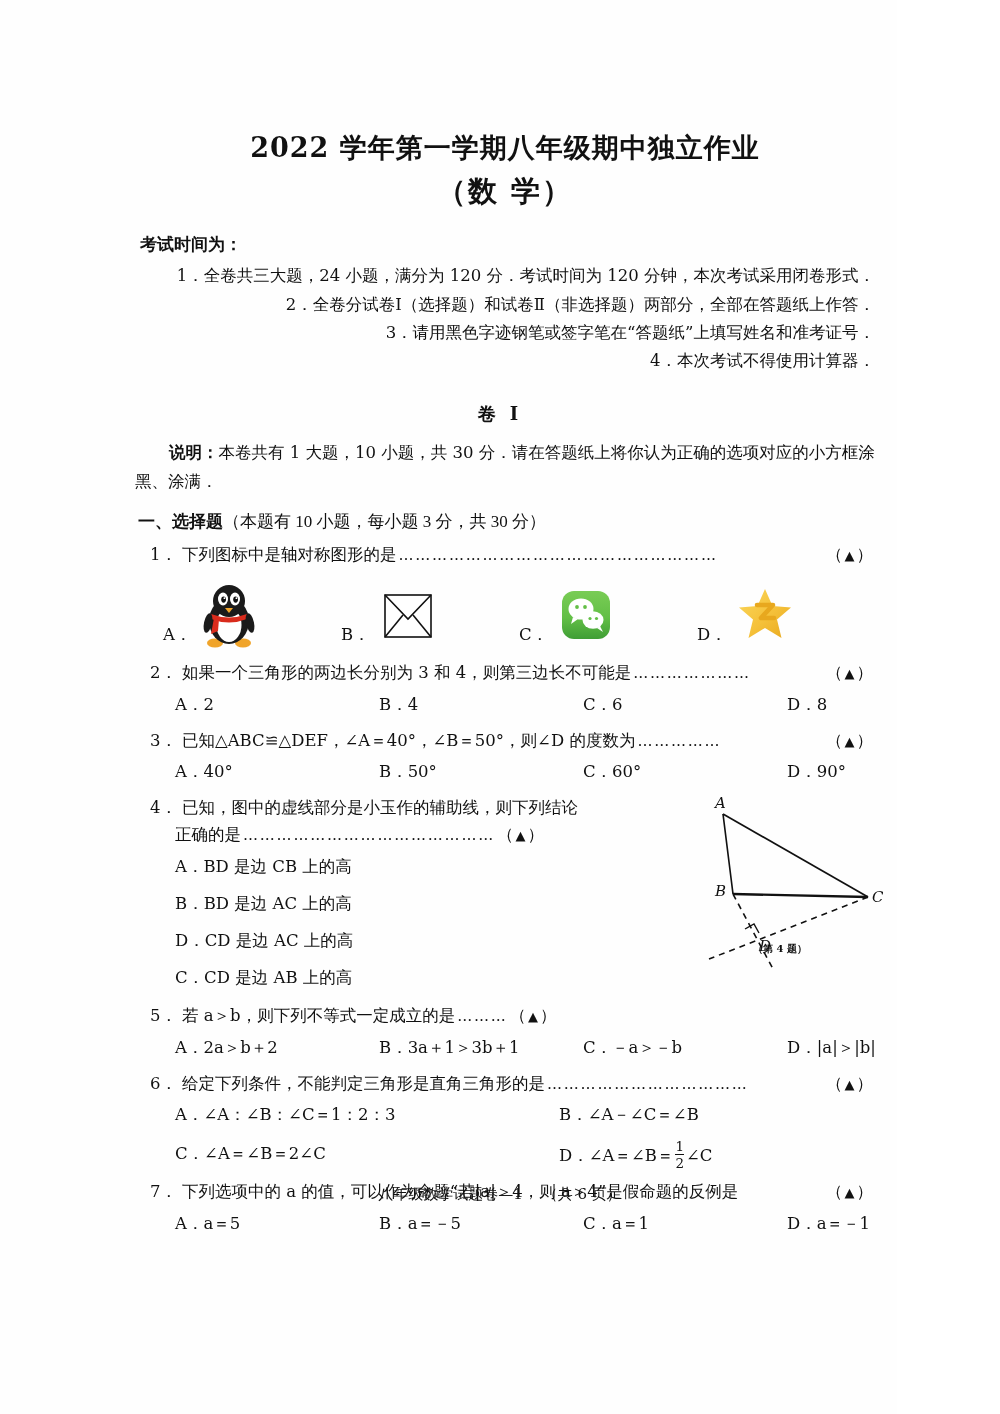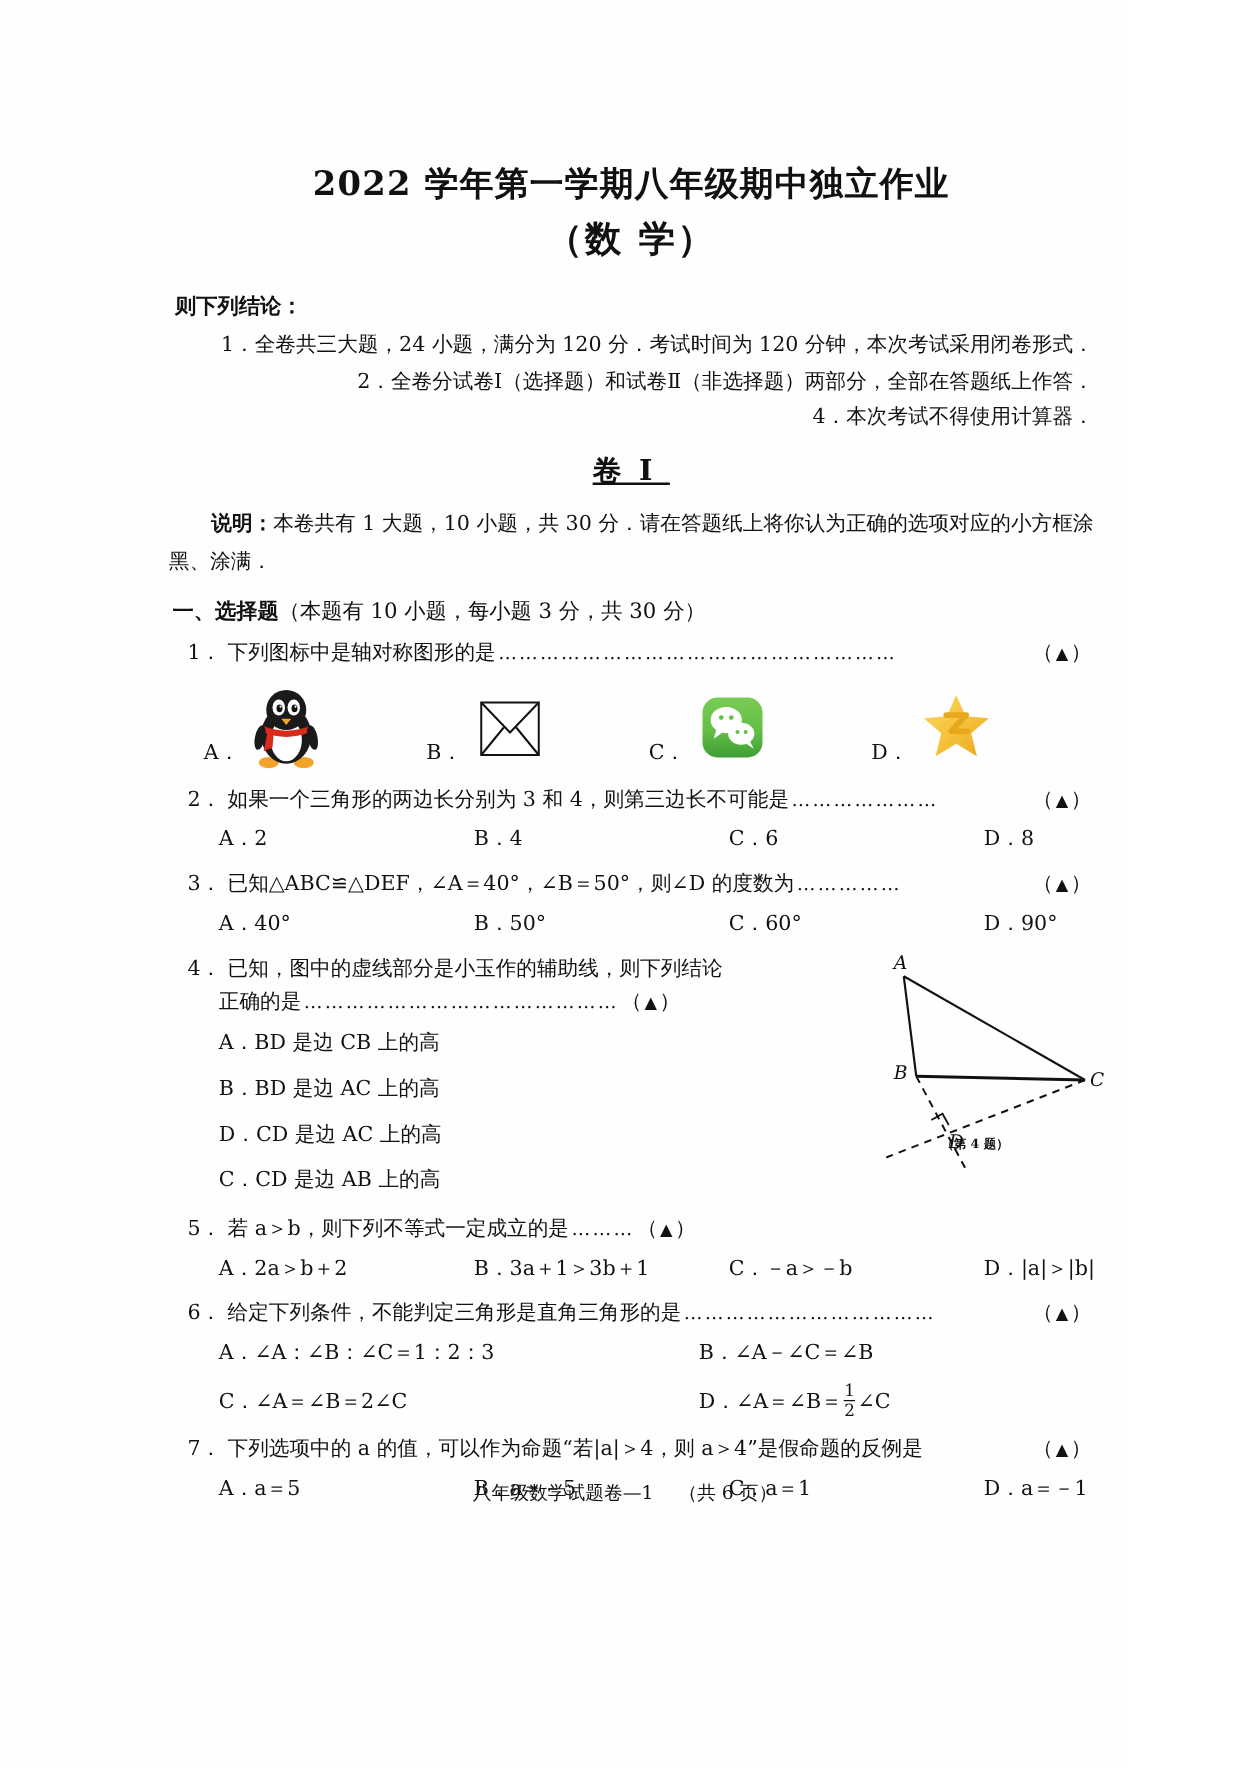--- a/index.html
+++ b/index.html
@@ -61,38 +61,38 @@
   }
   .notice-item {
     font-size: 16.5px;
     line-height: 1.72;
     white-space: nowrap;
   }
 
   
   .juan {
     text-align: center;
-    font-size: 23px;
+    font-size: 18px;
     font-weight: bold;
-    margin-top: 14px;
+    margin-top: 26px;
     letter-spacing: 14px;
-    text-decoration: underline;
   }
   .shuoming {
     font-size: 16.5px;
     line-height: 1.78;
     margin-top: 12px;
     text-indent: 34px;
   }
   .shuoming b { font-weight: bold; }
 
   .sec-head {
     font-size: 17px;
     margin-top: 14px;
     margin-left: 3px;
+    font-family: Liberation Serif, serif;
   }
   .sec-head .b { font-weight: bold; }
 
   
   .q {
     position: relative;
     font-size: 16.5px;
     line-height: 1.62;
     margin-top: 9px;
   }
@@ -197,24 +197,25 @@
 </style>
 </head>
 <body>
 
 <div class="page">
  <div class="inner">
 
   <div class="title-main">2022 学年第一学期八年级期中独立作业</div>
   <div class="title-sub">（数  学）</div>
 
-  <div class="notice-head">则下列结论：</div>
+  <div class="notice-head">考试时间为：</div>
   <div class="notice-list">
     <div class="notice-item">1．全卷共三大题，24 小题，满分为 120 分．考试时间为 120 分钟，本次考试采用闭卷形式．</div>
     <div class="notice-item">2．全卷分试卷Ⅰ（选择题）和试卷Ⅱ（非选择题）两部分，全部在答题纸上作答．</div>
+    <div class="notice-item">3．请用黑色字迹钢笔或签字笔在“答题纸”上填写姓名和准考证号．</div>
     <div class="notice-item">4．本次考试不得使用计算器．</div>
   </div>
 
   <div class="juan">卷Ⅰ</div>
 
   <div class="shuoming">
     <b>说明：</b><span>本卷共有 1 大题，10 小题，共 30 分．请在答题纸上将你认为正确的选项对应的小方框涂黑、涂满．</span>
   </div>
 
   <div class="sec-head">

